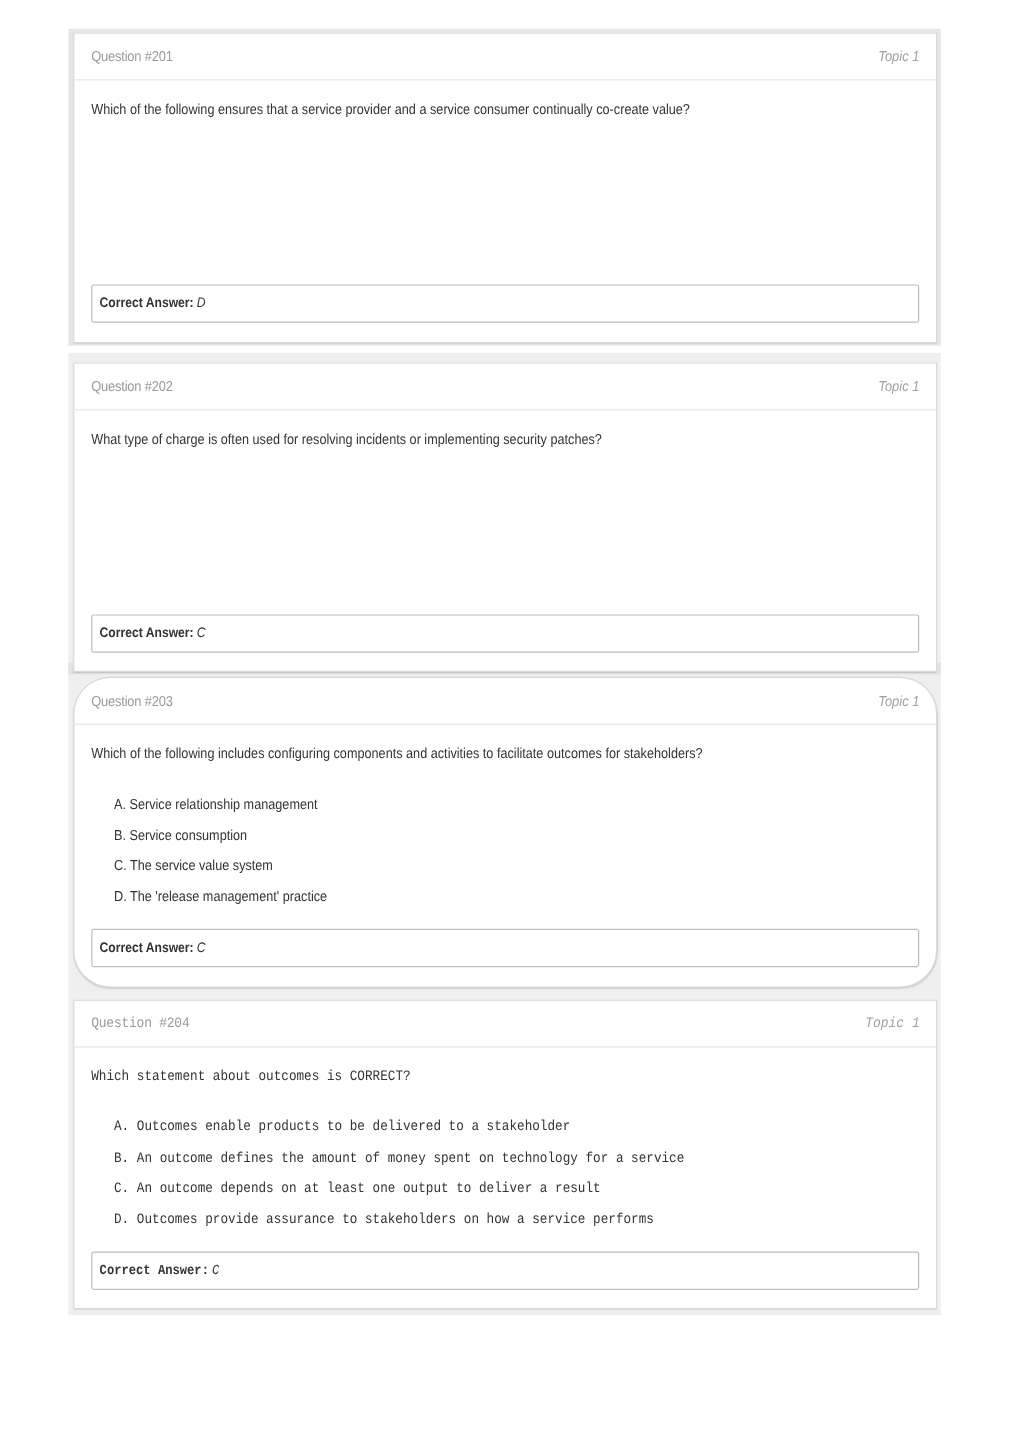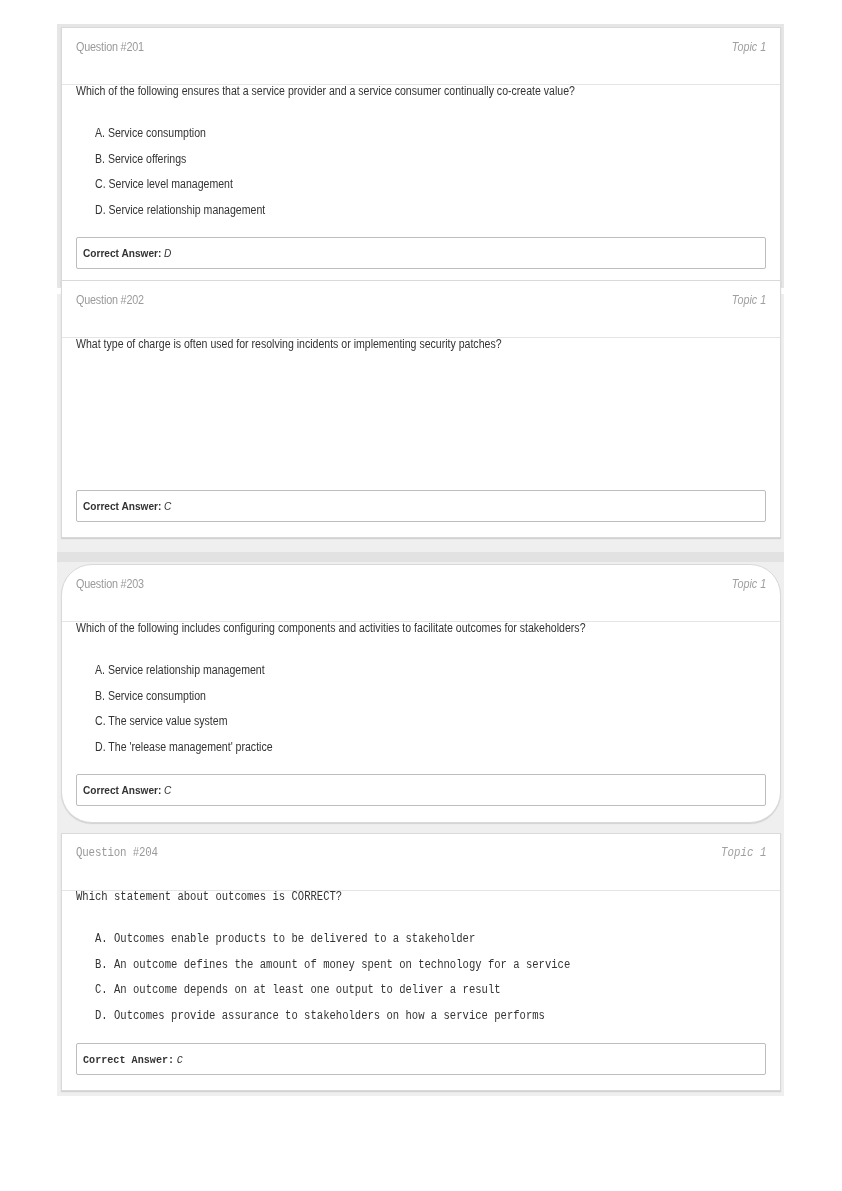--- a/index.html
+++ b/index.html
@@ -23,21 +23,21 @@
     .card {
       position: absolute;
       left: 61px;
       width: 720px;
       background: #ffffff;
       border: 1px solid #d9d9d9;
       box-sizing: border-box;
       box-shadow: 0 1px 1px rgba(0,0,0,0.12);
     }
     .card-header {
-      height: 57px;
+      height: 39px;
       border-bottom: 1px solid #e5e5e5;
       position: relative;
       box-sizing: border-box;
     }
     .q-number {
       position: absolute;
       left: 14px;
       top: 12px;
       font-size: 12px;
       color: #9a9a9a;
@@ -119,34 +119,28 @@
 <div class="frame" style="top:294px; height:268px; background:#efefef;"></div>
 <div class="frame" style="top:552px; height:12px; background:#e2e2e2;"></div>
 <div class="frame" style="top:562px; height:534px; background:#efefef;"></div>
 
 <div class="card" style="top:27px; height:259px;">
   <div class="card-header">
     <span class="q-number">Question #201</span>
     <span class="topic">Topic 1</span>
   </div>
   <div class="q-text">Which of the following ensures that a service provider and a service consumer continually co-create value?</div>
-  <ul class="choices">
-    <li class="choice">A. Service consumption</li>
-    <li class="choice">B. Service offerings</li>
-    <li class="choice">C. Service level management</li>
-    <li class="choice">D. Service relationship management</li>
-  </ul>
   <div class="answer-box">
     <div class="answer-inner">
       <span class="answer-label">Correct Answer:</span><span class="answer-value">D</span>
     </div>
   </div>
 </div>
 
-<div class="card" style="top:280px; height:258px;">
+<div class="card" style="top:302px; height:258px;">
   <div class="card-header">
     <span class="q-number">Question #202</span>
     <span class="topic">Topic 1</span>
   </div>
   <div class="q-text">What type of charge is often used for resolving incidents or implementing security patches?</div>
   <div class="answer-box">
     <div class="answer-inner">
       <span class="answer-label">Correct Answer:</span><span class="answer-value">C</span>
     </div>
   </div>

